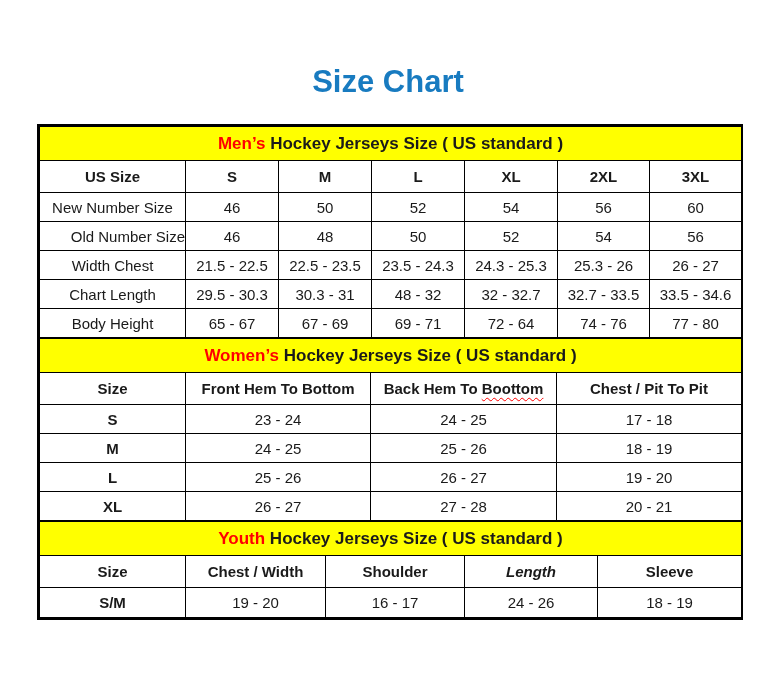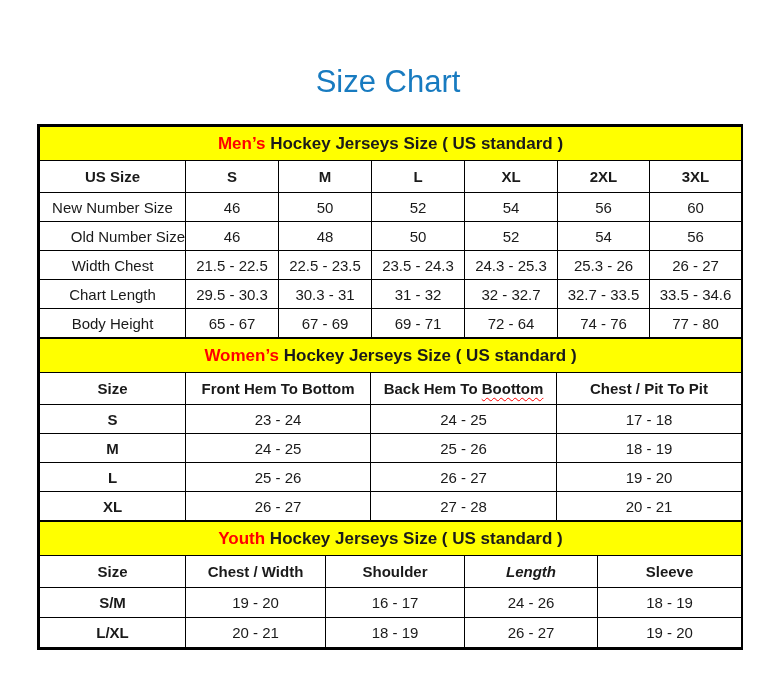--- a/index.html
+++ b/index.html
@@ -2,21 +2,21 @@
 <html><head>
 <meta charset="utf-8">
 <style>
   html, body { margin:0; padding:0; }
   body {
     width:776px; height:692px; background:#ffffff; position:relative;
     font-family:"Liberation Sans", sans-serif; overflow:hidden;
   }
   .page-title {
     position:absolute; top:64px; left:0; width:776px; text-align:center;
-    font-size:31px; font-weight:400; color:var(--title-color);
+    font-size:31px; font-weight:700; color:var(--title-color);
   }
   .tables-wrap {
     position:absolute; left:37px; top:124px; width:702px;
     border:2px solid var(--border-color);
   }
   table.size-table { border-collapse:collapse; table-layout:fixed; width:702px; }
   table.size-table td {
     border:1px solid var(--border-color); text-align:center; vertical-align:middle;
     color:var(--text-color); padding:0; overflow:hidden; white-space:nowrap;
   }
@@ -83,21 +83,21 @@
           <td class="size-cell">22.5 - 23.5</td>
           <td class="size-cell">23.5 - 24.3</td>
           <td class="size-cell">24.3 - 25.3</td>
           <td class="size-cell">25.3 - 26</td>
           <td class="size-cell">26 - 27</td>
         </tr>
         <tr>
           <td class="row-label" style="height: 28px;">Chart Length</td>
           <td class="size-cell">29.5 - 30.3</td>
           <td class="size-cell">30.3 - 31</td>
-          <td class="size-cell">31 - 32</td>
+          <td class="size-cell">48 - 32</td>
           <td class="size-cell">32 - 32.7</td>
           <td class="size-cell">32.7 - 33.5</td>
           <td class="size-cell">33.5 - 34.6</td>
         </tr>
         <tr>
           <td class="row-label" style="height: 28px;">Body Height</td>
           <td class="size-cell">65 - 67</td>
           <td class="size-cell">67 - 69</td>
           <td class="size-cell">69 - 71</td>
           <td class="size-cell">72 - 64</td>
@@ -168,22 +168,15 @@
           <td class="header-cell" style="height: 31px; font-style: italic;">Length</td>
           <td class="header-cell" style="height: 31px;">Sleeve</td>
         </tr>
         <tr>
           <td class="row-label bold" style="height: 29px;">S/M</td>
           <td class="size-cell">19 - 20</td>
           <td class="size-cell">16 - 17</td>
           <td class="size-cell">24 - 26</td>
           <td class="size-cell">18 - 19</td>
         </tr>
-        <tr>
-          <td class="row-label bold" style="height: 29px;">L/XL</td>
-          <td class="size-cell">20 - 21</td>
-          <td class="size-cell">18 - 19</td>
-          <td class="size-cell">26 - 27</td>
-          <td class="size-cell">19 - 20</td>
-        </tr>
       </tbody>
     </table>
   </div>
 
 </body></html>

